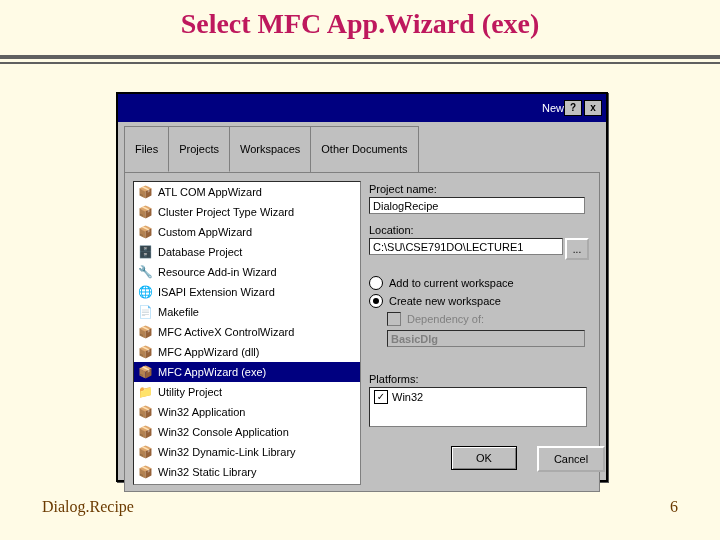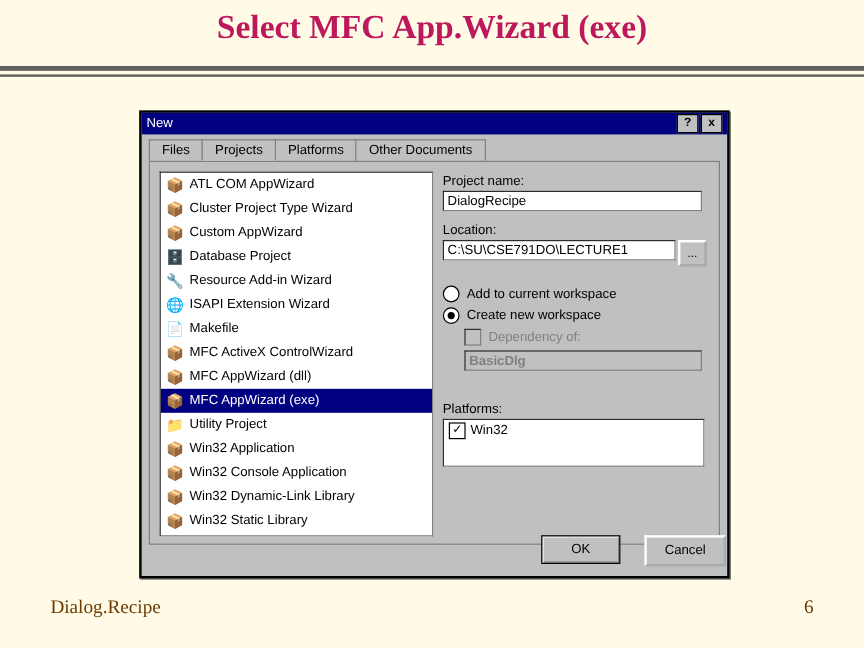--- a/index.html
+++ b/index.html
@@ -3,25 +3,25 @@
 <meta charset="utf-8">
 <style>
   html,body{margin:0;padding:0;width:720px;height:540px;background:#fffbe6;font-family:Arial,Helvetica,sans-serif;overflow:hidden}
   .slide{position:relative;width:720px;height:540px}
   .title{color:#be185d;font-family:"Times New Roman",serif;font-weight:bold;font-size:28px;text-align:center;padding-top:8px}
   .rule1{position:absolute;left:0;right:0;top:55px;border-top:4px solid #606060}
   .rule2{position:absolute;left:0;right:0;top:62px;border-top:2px solid #606060}
   .footnote{position:absolute;left:42px;bottom:24px;font-family:"Times New Roman",serif;color:#6b3a00;font-size:16px}
   .pagenum{position:absolute;right:42px;bottom:24px;font-family:"Times New Roman",serif;color:#6b3a00;font-size:16px}
   .dialog{position:absolute;left:116px;top:92px;width:488px;height:386px;background:#c0c0c0;border:2px solid #000;box-shadow:1px 1px 0 #555}
-  .dlg-title{height:18px;background:#000080;color:#fff;font-size:11px;display:flex;align-items:center;padding:0 4px;justify-content:space-between}
+  .dlg-title{height:28px;background:#000080;color:#fff;font-size:11px;display:flex;align-items:center;padding:0 4px;justify-content:flex-end}
   .dlg-title-btns{display:flex;gap:2px}
   .dlg-title-btn{width:16px;height:14px;background:#c0c0c0;border:1px solid #000;color:#000;font-size:10px;line-height:10px;display:flex;align-items:center;justify-content:center;font-weight:bold}
   .tabbar{display:flex;margin:4px 6px 0 6px;font-size:11px}
-  .tab{padding:2px 10px;border:1px solid #808080;border-bottom:none;background:#c0c0c0;margin-right:-1px;cursor:pointer}
+  .tab{padding:16px 10px;border:1px solid #808080;border-bottom:none;background:#c0c0c0;margin-right:-1px;cursor:pointer}
   .tab.active{background:#c0c0c0;border-bottom:1px solid #c0c0c0;position:relative;z-index:2;font-weight:normal}
   .tabpanel{border:1px solid #808080;margin:0 6px;height:318px;background:#c0c0c0;position:relative}
   .listbox{position:absolute;left:8px;top:8px;width:226px;height:302px;background:#fff;border:1px inset #808080;font-size:11px;overflow:hidden}
   .listitem{display:flex;align-items:center;height:20px;padding:0 4px;cursor:pointer}
   .listitem.selected{background:#000080;color:#fff}
   .listicon{width:16px;height:16px;margin-right:4px;font-size:12px;display:flex;align-items:center;justify-content:center}
   .right{position:absolute;left:244px;top:6px;right:8px;font-size:11px}
   .lbl{margin-top:4px;margin-bottom:2px}
   .inp{width:216px;height:17px;background:#fff;border:1px inset #808080;font-size:11px;padding:0 3px;box-sizing:border-box}
   .inp.disabled{background:#c0c0c0;color:#808080}
@@ -55,21 +55,21 @@
     <span>New</span>
     <div class="dlg-title-btns">
       <div class="dlg-title-btn">?</div>
       <div class="dlg-title-btn">x</div>
     </div>
   </div>
 
   <div class="tabbar">
     <div class="tab">Files</div>
     <div class="tab active">Projects</div>
-    <div class="tab">Platforms</div>
+    <div class="tab">Workspaces</div>
     <div class="tab">Other Documents</div>
   </div>
 
   <div class="tabpanel">
     <div class="listbox" id="typelist">
           <div class="listitem">
             <span class="listicon">📦</span>
             <span>ATL COM AppWizard</span>
           </div>
           <div class="listitem">

